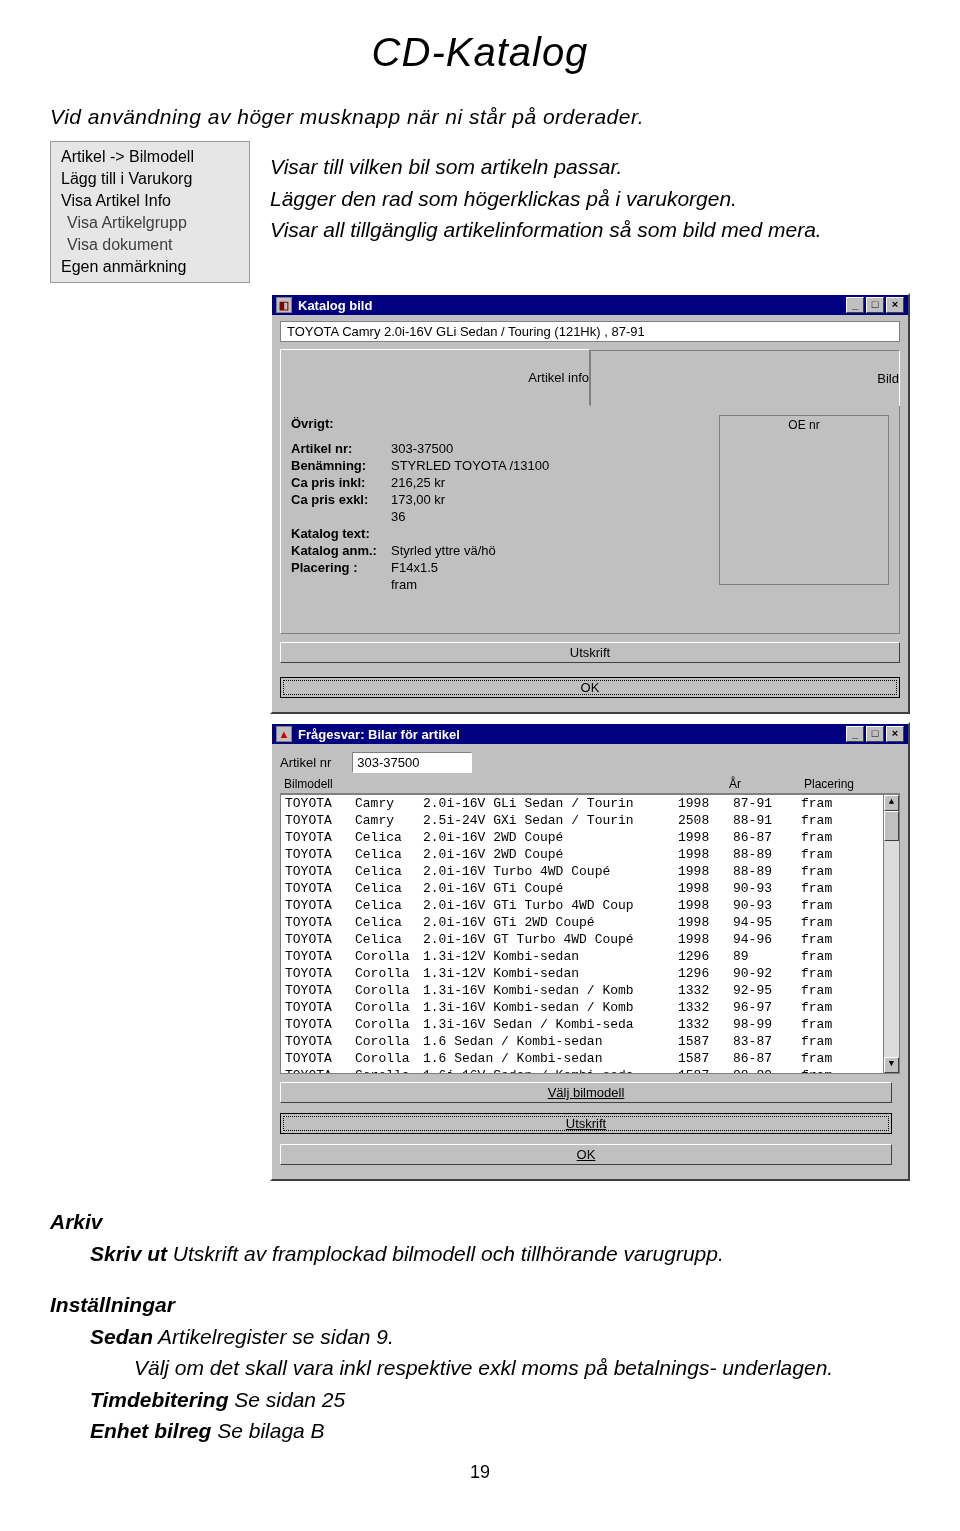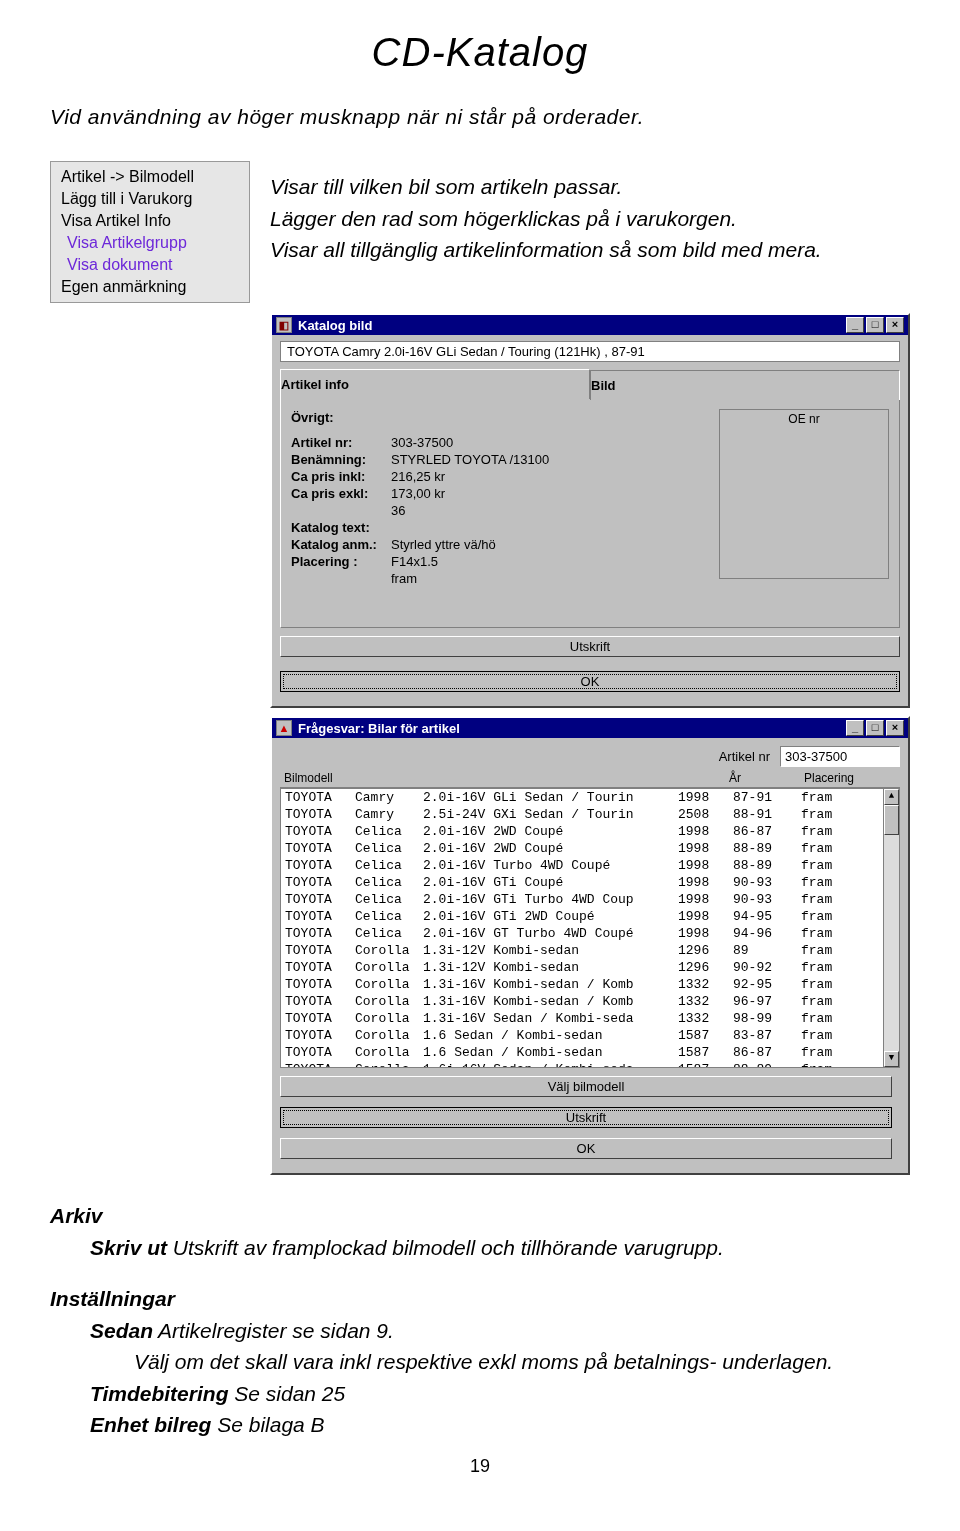--- a/index.html
+++ b/index.html
@@ -15,41 +15,41 @@
   .page-title {
     text-align: center;
     font-size: 40px;
     font-style: italic;
     letter-spacing: 1px;
     margin: 10px 0 30px 0;
   }
   .intro {
     font-size: 21px;
     font-style: italic;
-    margin-bottom: 32px;
+    margin-bottom: 12px;
     letter-spacing: 0.5px;
   }
   .two-col {
     display: flex;
     gap: 20px;
     margin-bottom: 10px;
   }
   .context-menu {
     background: #e6e6e6;
     border: 1px solid #999;
     font-family: "Arial", sans-serif;
     font-size: 16px;
     font-style: normal;
     width: 200px;
     padding: 4px 0;
   }
   .context-menu div {
     padding: 2px 10px;
   }
-  .context-menu .disabled { color: #6d28d9; padding-left: 16px; }
+  .context-menu .disabled { color: #404040; padding-left: 16px; }
   .context-desc {
     flex: 1;
     font-style: italic;
     font-size: 21px;
     line-height: 1.5;
     padding-top: 10px;
   }
   
   .win {
     background: #c0c0c0;
@@ -103,29 +103,28 @@
     padding: 2px 6px;
     font-size: 13px;
     margin-bottom: 6px;
   }
   .tabs {
     display: flex;
     font-size: 13px;
   }
   .tab {
     flex: 1;
-    text-align: left;
+    text-align: right;
     background: #c0c0c0;
     border: 1px solid #fff;
     border-right-color:#808080;
     border-bottom: none;
-    padding: 7px 0;
+    padding: 20px 0;
     position: relative;
     top: 1px;
-    font-weight: bold;
   }
   .tab.inactive {
     background:#c0c0c0;
     border-color:#808080 #fff #808080 #808080;
     top:2px;
   }
   .tab-content {
     border: 1px solid #fff;
     border-right-color:#808080;
     border-bottom-color:#808080;
@@ -149,44 +148,43 @@
     text-align:center;
     padding:2px 0;
   }
   .btn-row {
     display: flex;
     justify-content: center;
     gap: 14px;
     padding: 8px 0 4px 0;
     flex-direction: column;
   }
-  .btn-row.right { justify-content: flex-end; gap:10px; padding-right:8px;}
+  .btn-row.right { justify-content: flex-end; gap:10px; padding-right:8px;text-decoration:underline;}
   .wbtn {
     min-width: 90px;
     background:#c0c0c0;
     border: 1px solid #fff;
     border-right-color:#404040;
     border-bottom-color:#404040;
     font-size: 13px;
     text-align:center;
     padding: 2px 10px;
   }
   .wbtn.default {
     outline: 1px dotted #000;
     outline-offset:-4px;
     border:1px solid #000;
   }
   
   .form-row {
     display:flex;
     align-items:center;
-    gap:10px;
+    gap:21px;
     font-size:13px;
     padding:2px 0;
-    justify-content:flex-end;
   }
   .text-input {
     background:#fff;
     border:1px solid #808080;
     border-right-color:#fff;
     border-bottom-color:#fff;
     padding:2px 4px;
     font-size:13px;
     width:120px;
   }

